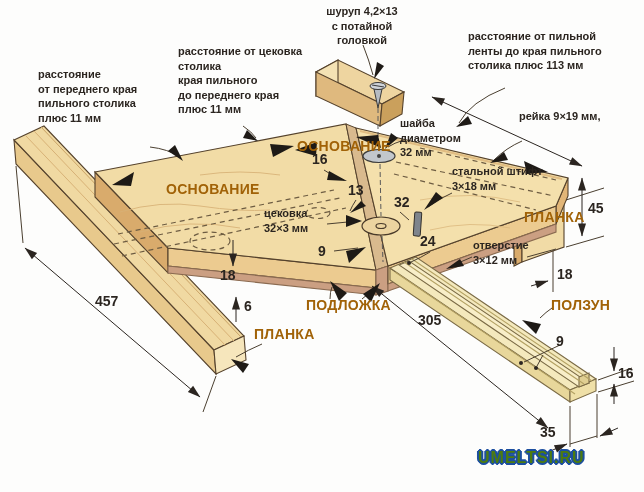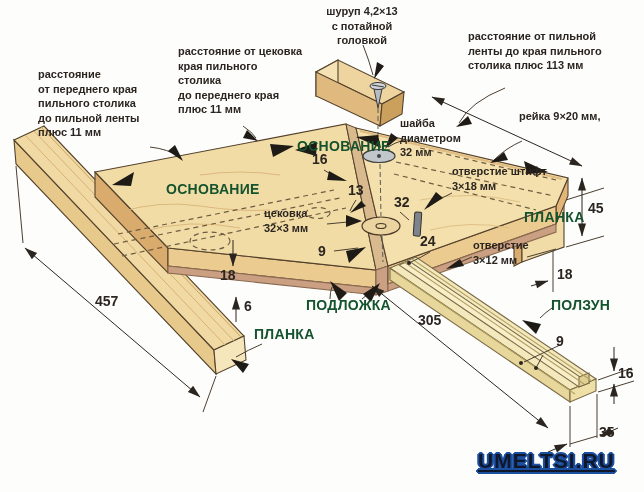--- a/index.html
+++ b/index.html
@@ -1,26 +1,26 @@
 <!DOCTYPE html>
 <html><head>
 <meta charset="utf-8">
 <style>
   html,body{margin:0;padding:0;background:#ffffff;}
   #stage{position:relative;width:644px;height:492px;background:#fdfdfc;overflow:hidden;
          font-family:"Liberation Sans",sans-serif;}
   svg{position:absolute;left:0;top:0;}
   .ann{position:absolute;font-weight:bold;font-size:11px;line-height:14.5px;
        color:#2b2520;white-space:nowrap;}
-  .pn{position:absolute;font-weight:bold;font-size:14px;letter-spacing:.3px;color:#14532d;white-space:nowrap;}
+  .pn{position:absolute;font-weight:bold;font-size:14px;letter-spacing:.3px;color:#a16207;white-space:nowrap;}
   .dim{position:absolute;font-weight:bold;font-size:14px;color:#2b2520;white-space:nowrap;}
   .ctr{text-align:center;}
-  .wm{position:absolute;font-weight:bold;font-size:21px;letter-spacing:1px;color:#0f172a;
+  .wm{position:absolute;font-weight:bold;font-size:16px;letter-spacing:1px;color:#4d7c0f;
       text-shadow:-2px 0 #1d4fa0,2px 0 #1d4fa0,0 -2px #1d4fa0,0 2px #1d4fa0,
-                  -1px -1px #1d4fa0,1px -1px #1d4fa0,-1px 1px #1d4fa0,1px 1px #1d4fa0;text-decoration:underline;}
+                  -1px -1px #1d4fa0,1px -1px #1d4fa0,-1px 1px #1d4fa0,1px 1px #1d4fa0;}
 </style>
 </head>
 <body>
 
 <div id="stage">
 
 <svg width="644" height="492" viewBox="0 0 644 492">
   <defs>
     <marker id="mE" markerWidth="15" markerHeight="10" refX="13" refY="5" orient="auto" markerUnits="userSpaceOnUse">
       <path d="M0.5,1 L13.5,5 L0.5,9 Z" fill="#2b2520"></path>
@@ -219,56 +219,55 @@
     <polygon points="380,283 363,294 371,302"></polygon>
     <polygon points="231,359 249,364 243,373"></polygon>
     <polygon points="522,320 541,324 536,334"></polygon>
   </g>
 </svg>
 
 <div class="ann" style="left:38px;top:67px">
   <div>расстояние</div>
   <div>от переднего края</div>
   <div>пильного столика</div>
-  <div>до пильной ленты</div>
   <div>плюс 11 мм</div>
 </div>
 
 <div class="ann" style="left:178px;top:44px">
   <div>расстояние от цековка</div>
+  <div>столика</div>
   <div>края пильного</div>
-  <div>столика</div>
   <div>до переднего края</div>
   <div>плюс 11 мм</div>
 </div>
 
 <div class="ann ctr" style="left:310px;top:4px;width:104px">
   <div>шуруп 4,2×13</div>
   <div>с потайной</div>
   <div>головкой</div>
 </div>
 
 <div class="ann" style="left:468px;top:29px">
   <div>расстояние от пильной</div>
   <div>ленты до края пильного</div>
   <div>столика плюс 113 мм</div>
 </div>
 
 <div class="ann" style="left:519px;top:109px">
-  <div>рейка 9×20 мм,</div>
+  <div>рейка 9×19 мм,</div>
 </div>
 
 <div class="ann" style="left:400px;top:116px">
   <div>шайба</div>
   <div>диаметром</div>
   <div>32 мм</div>
 </div>
 
 <div class="ann" style="left:452px;top:164px">
-  <div>отверстие штифт</div>
+  <div>стальной штифт</div>
   <div>3×18 мм</div>
 </div>
 
 <div class="ann" style="left:264px;top:206px">
   <div>цековка</div>
   <div>32×3 мм</div>
 </div>
 
 <div class="ann" style="left:473px;top:238px">
   <div>отверстие</div>
@@ -288,17 +287,17 @@
 <div class="dim" style="left:312px;top:151px">16</div>
 <div class="dim" style="left:348px;top:182px">13</div>
 <div class="dim" style="left:394px;top:194px">32</div>
 <div class="dim" style="left:318px;top:243px">9</div>
 <div class="dim" style="left:420px;top:233px">24</div>
 <div class="dim" style="left:588px;top:200px">45</div>
 <div class="dim" style="left:557px;top:266px">18</div>
 <div class="dim" style="left:418px;top:312px">305</div>
 <div class="dim" style="left:556px;top:333px">9</div>
 <div class="dim" style="left:618px;top:365px">16</div>
-<div class="dim" style="left:599px;top:424px">35</div>
+<div class="dim" style="left:540px;top:424px">35</div>
 
 <div class="wm" style="left:478px;top:449px">UMELTSI.RU</div>
 
 </div>
 
 </body></html>

